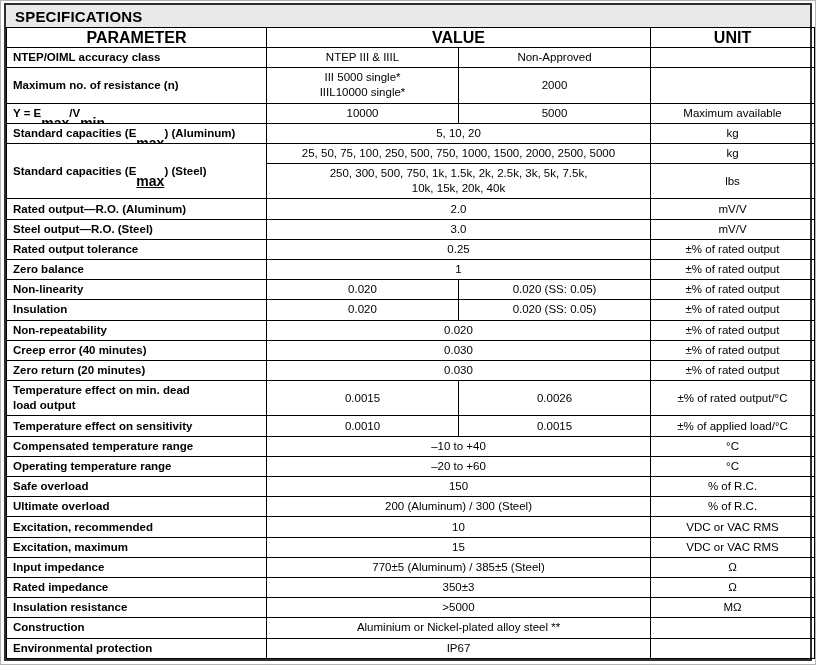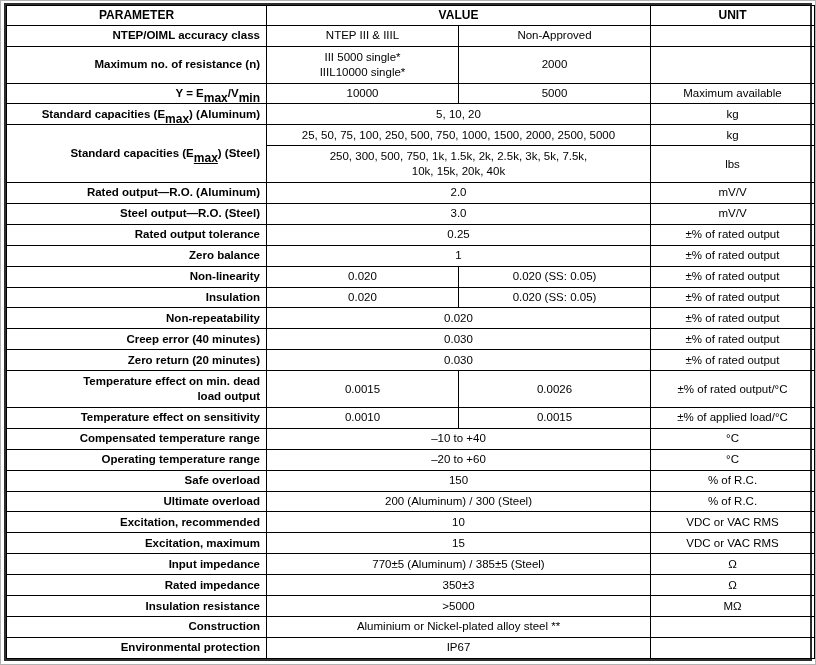--- a/index.html
+++ b/index.html
@@ -44,48 +44,51 @@
   table.spec th, table.spec td {
     border: 1px solid #000;
     font-size: 11.5px;
     line-height: 15px;
     vertical-align: middle;
     padding: 2px 6px;
     height: 20px;
     overflow: hidden;
   }
   table.spec thead th {
-    font-size: 12px;
+    font-size: 16px;
     font-weight: bold;
     text-align: center;
     height: 19px;
   }
   td.param {
     font-weight: bold;
-    text-align: right;
+    text-align: left;
     padding-left: 8px;
   }
   td.value, td.unit {
     text-align: center;
     font-weight: normal;
   }
   sub {
-    font-size: 12px;
+    font-size: 14px;
     vertical-align: baseline;
     position: relative;
-    top: 5px;
+    top: 11px;
     line-height: 0;
     text-decoration: underline;
   }
 </style>
 </head>
 <body>
 
 <div class="canvas">
   <div class="sheet">
+    <div class="title-bar">
+      <span>SPECIFICATIONS</span>
+    </div>
     <table class="spec">
       <colgroup>
         <col style="width:260px">
         <col style="width:192px">
         <col style="width:192px">
         <col style="width:164px">
       </colgroup>
       <thead>
         <tr>
           <th>PARAMETER</th>

